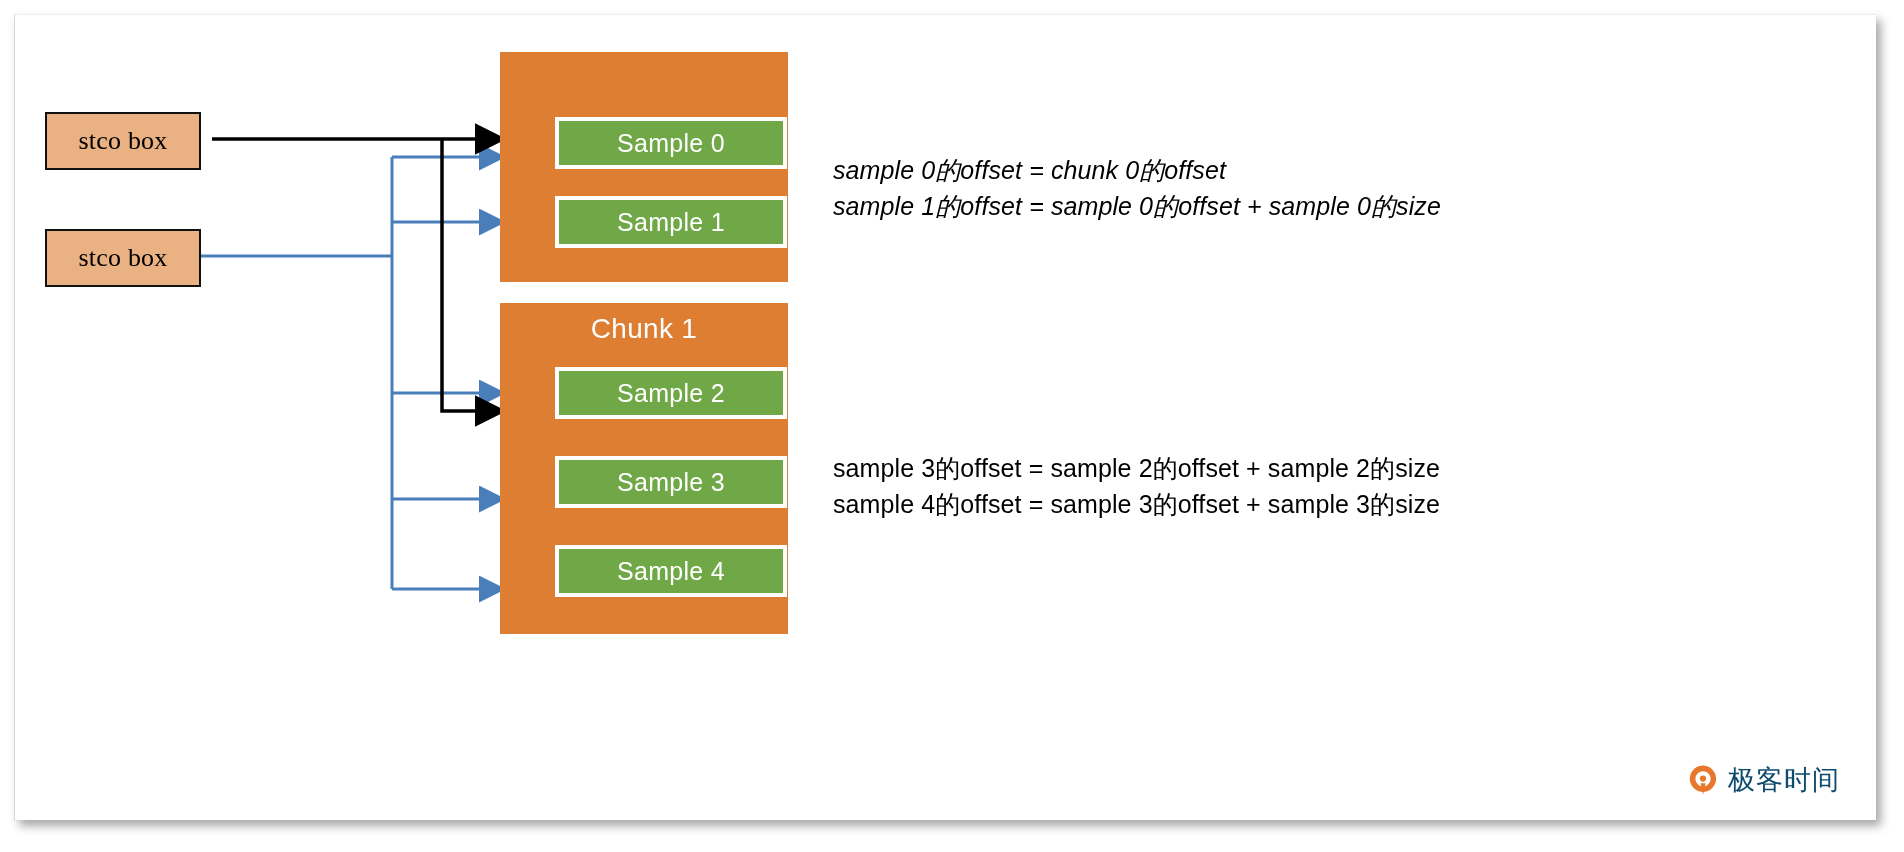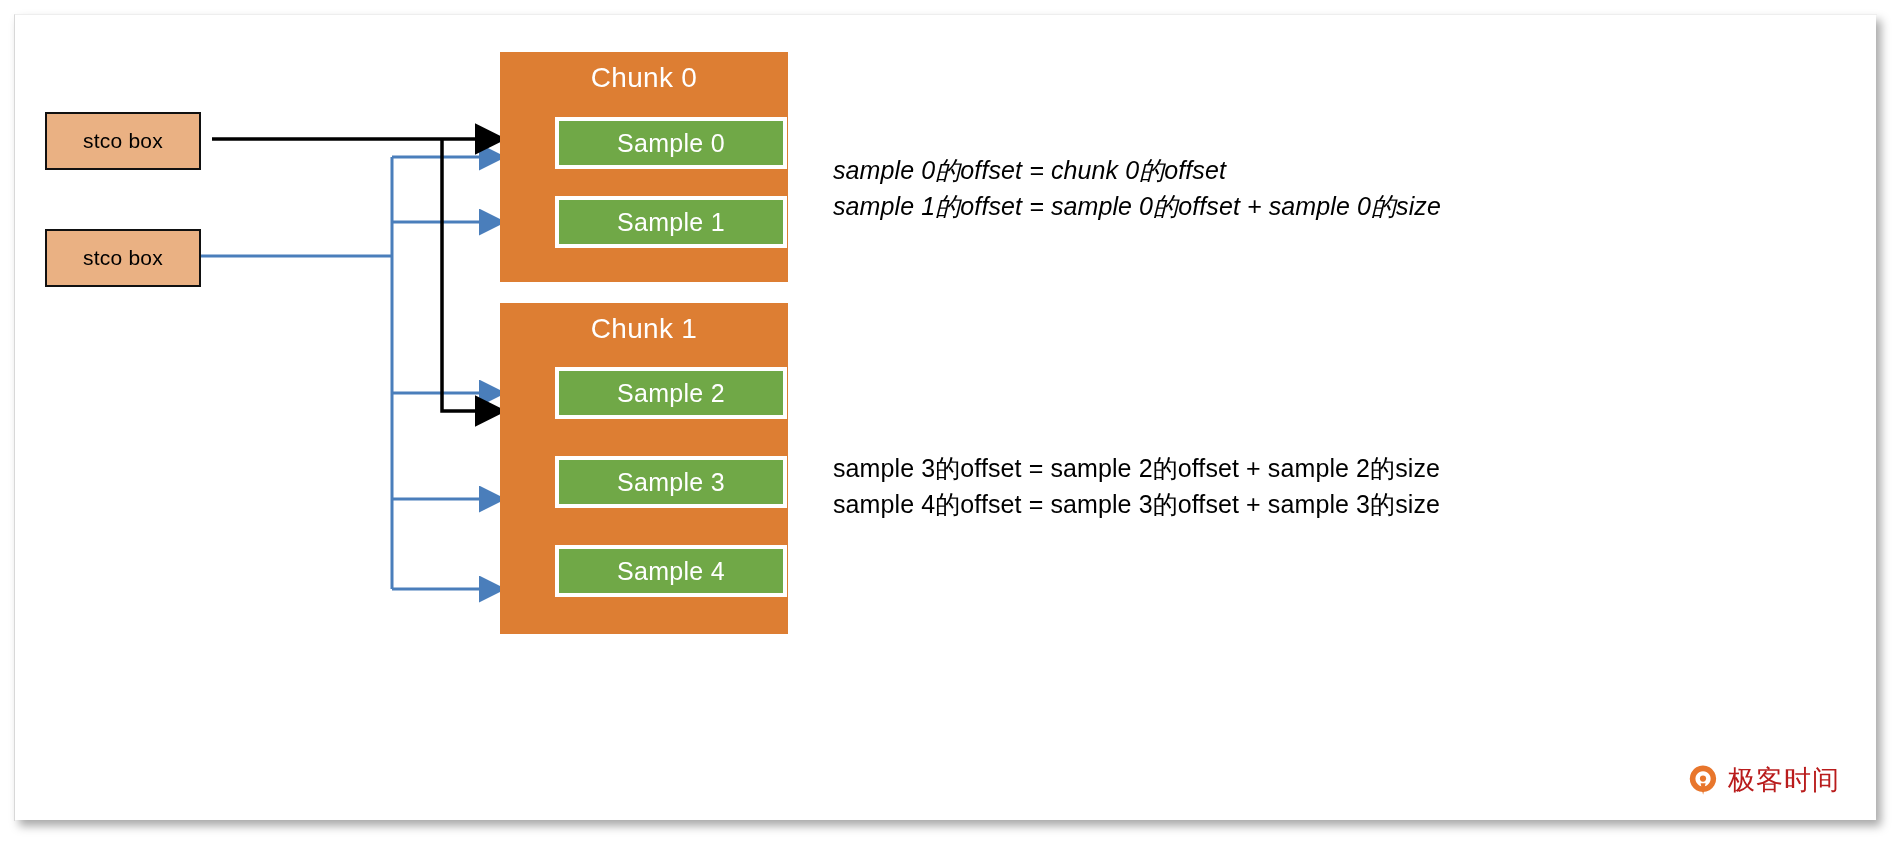--- a/index.html
+++ b/index.html
@@ -19,22 +19,23 @@
     border-left:1px solid #d8d8d8;border-top:1px solid #eeeeee;
     pointer-events:none;
   }
 
   
   .srcbox{
     position:absolute;
     background:#eab183;
     border:2px solid #111111;
     display:flex;align-items:center;justify-content:center;
-    font-size:21px;color:#000000;
+    font-size:26px;color:#000000;
     letter-spacing:.2px;
+    font-family:Liberation Serif, serif;
   }
   #stco-box{left:45px;top:112px;width:152px;height:54px;}
   #stsz-box{left:45px;top:229px;width:152px;height:54px;}
 
   
   .chunk{
     position:absolute;
     background:#dd7e33;
   }
   #chunk0{left:500px;top:52px;width:288px;height:230px;}
@@ -73,21 +74,21 @@
 
   
   #logo{
     position:absolute;left:1686px;top:762px;
     display:flex;align-items:center;gap:8px;
   }
   #logo .mark{
     width:34px;height:34px;position:relative;flex:0 0 auto;
   }
   #logo .word{
-    font-size:27px;color:#b91c1c;letter-spacing:1px;
+    font-size:27px;color:#0c4a6e;letter-spacing:1px;
     font-family:Liberation Serif, serif;
   }
 </style>
 </head>
 <body>
 
 <div id="root">
 
   <div class="canvas"></div>
   <div class="canvas-edge"></div>
@@ -129,21 +130,20 @@
 
   <div class="srcbox" id="stco-box">
     <span>stco box</span>
   </div>
 
   <div class="srcbox" id="stsz-box">
     <span>stco box</span>
   </div>
 
   <div class="chunk" id="chunk0">
-    <div class="chunk-title">Chunk 0</div>
 
     <div class="sample" style="top:65px">
       <span>Sample 0</span>
     </div>
 
     <div class="sample" style="top:144px">
       <span>Sample 1</span>
     </div>
   </div>
 

